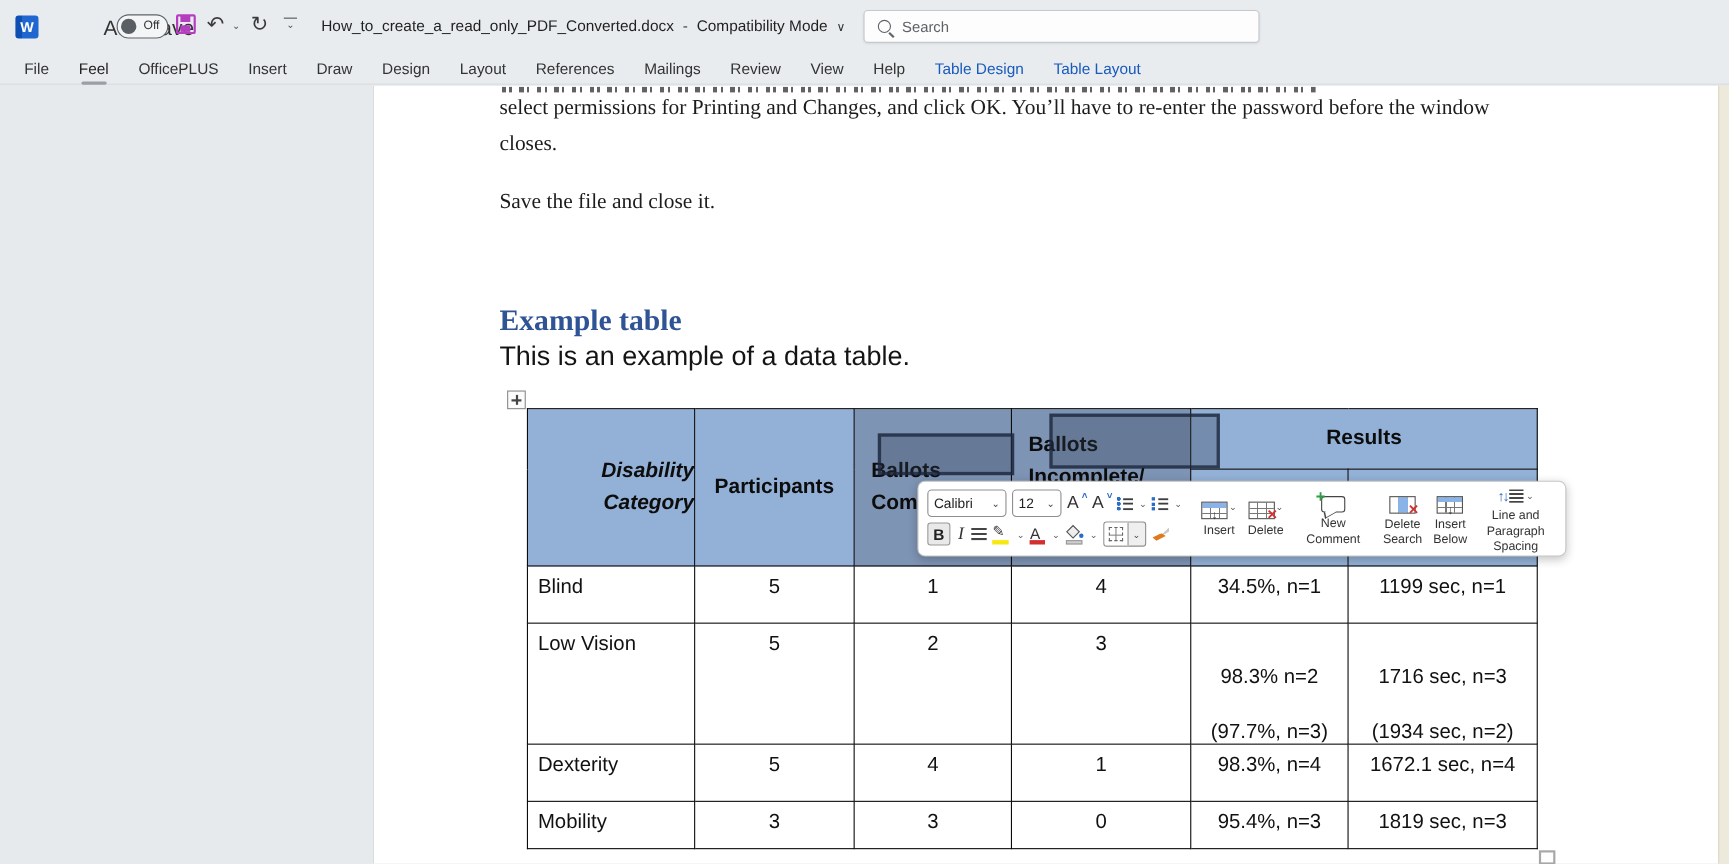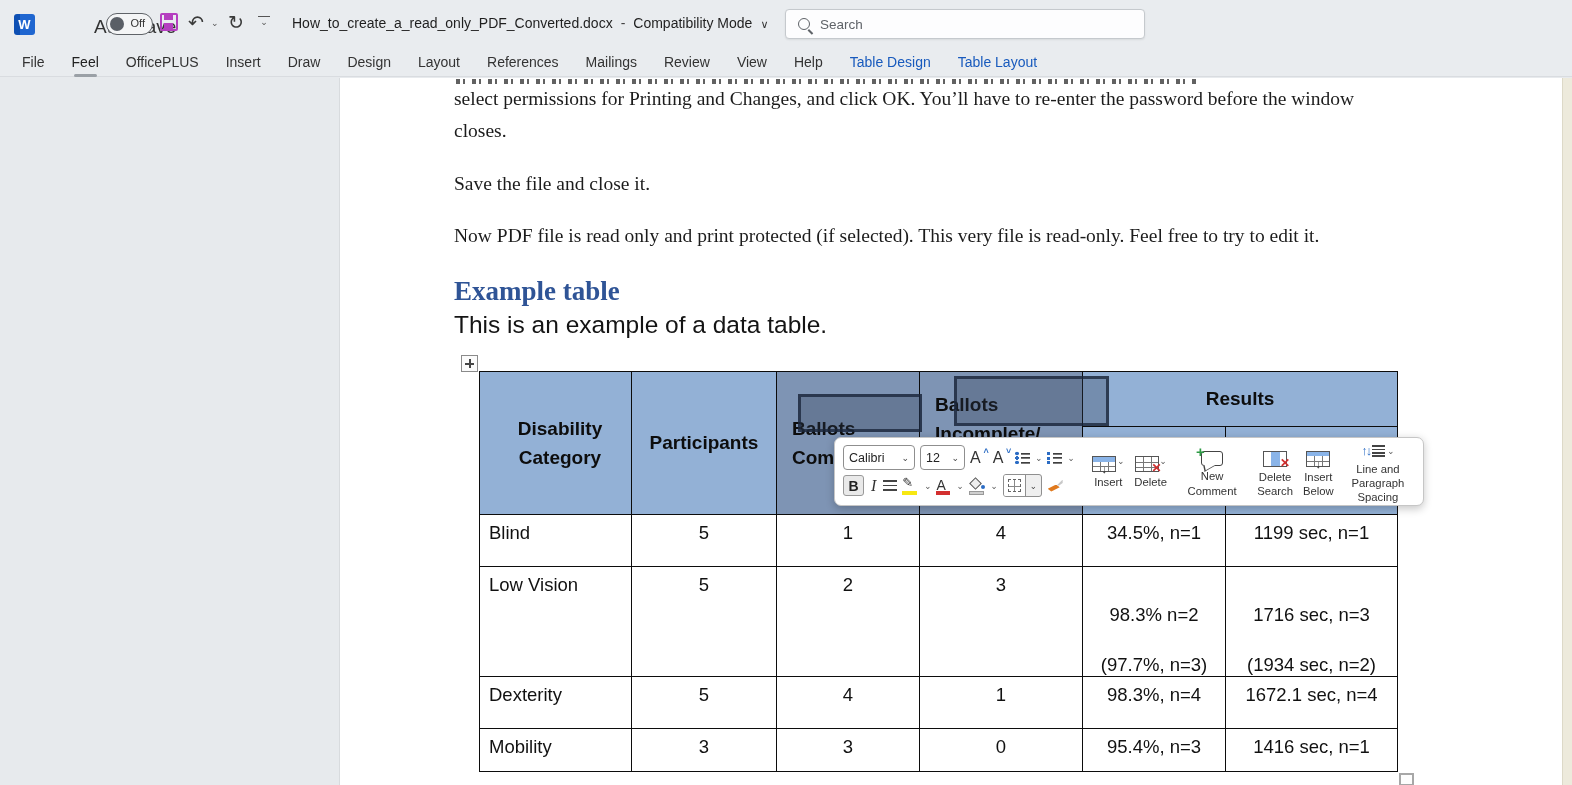--- a/index.html
+++ b/index.html
@@ -53,21 +53,21 @@
   
   .move-handle { position:absolute; left:121px; top:277px; width:17px; height:17px; background:#fbfbfb; border:1px solid #8a8a8a; }
   .move-handle::before { content:""; position:absolute; left:3px; top:7px; width:9px; height:1.8px; background:#444; }
   .move-handle::after { content:""; position:absolute; left:7px; top:3px; width:1.8px; height:9px; background:#444; }
 
   .tablewrap { position:absolute; left:139px; top:293px; width:918px; }
   table.data { border-collapse:collapse; table-layout:fixed; width:918px; }
   table.data td, table.data th { border:1.6px solid #0c0c0c; font-family:"Liberation Sans",sans-serif; }
   th { background:#93B1D6; font-size:19px; color:#0d0d0d; font-weight:bold; line-height:1.55; }
   th.sel { background:#7E94B4; }
-  th.left { text-align:center; padding-left:9px; }
+  th.left { text-align:right; padding-left:9px;font-style:italic; }
   th.lpad { text-align:left; padding-left:15px; vertical-align:middle; }
   td { font-size:18.5px; color:#111; vertical-align:top; padding-top:7px; }
   td.cat { text-align:left; padding-left:9px; }
   td.num { text-align:center; }
   .gap1 { margin-top:30px; }
   .gap2 { margin-top:28px; }
 
   .sel-rect { position:absolute; border:3px solid rgba(25,37,58,.78); background:rgba(47,61,84,.30); }
 
   .resize-handle { position:absolute; left:1059px; top:695px; width:15px; height:13px; border:2px solid #a7a7a7; background:#fdfdfd; }
@@ -179,21 +179,20 @@
 </div>
 
 <div class="canvas">
   <div class="page">
 
     <div class="clipped-line"></div>
 
     <div class="serif" style="top:10px;">select permissions for Printing and Changes, and click OK. You’ll have to re-enter the password before the window</div>
     <div class="serif" style="top:42px;">closes.</div>
     <div class="serif" style="top:95px;">Save the file and close it.</div>
-    <div class="serif" style="top:147px;">Now PDF file is read only and print protected (if selected). This very file is read-only. Feel free to try to edit it.</div>
     <div class="doc-h1">Example table</div>
     <div class="doc-sub">This is an example of a data table.</div>
 
     <div class="move-handle"></div>
 
     <div class="tablewrap">
       <table class="data">
         <colgroup>
           <col style="width:152px">
             <col style="width:145px">
@@ -243,21 +242,21 @@
           <td class="num">1</td>
           <td class="num">98.3%, n=4</td>
           <td class="num">1672.1 sec, n=4</td>
         </tr>
         <tr style="height:43px;">
           <td class="cat">Mobility</td>
           <td class="num">3</td>
           <td class="num">3</td>
           <td class="num">0</td>
           <td class="num">95.4%, n=3</td>
-          <td class="num">1416 sec, n=1</td>
+          <td class="num">1819 sec, n=3</td>
         </tr>
       </tbody>
         </table>
 
       <div class="sel-rect" style="left:319px; top:23px; width:124px; height:38px;"></div>
       <div class="sel-rect" style="left:475px; top:5px; width:155px; height:50px;"></div>
     </div>
 
     <div class="resize-handle"></div>
 

